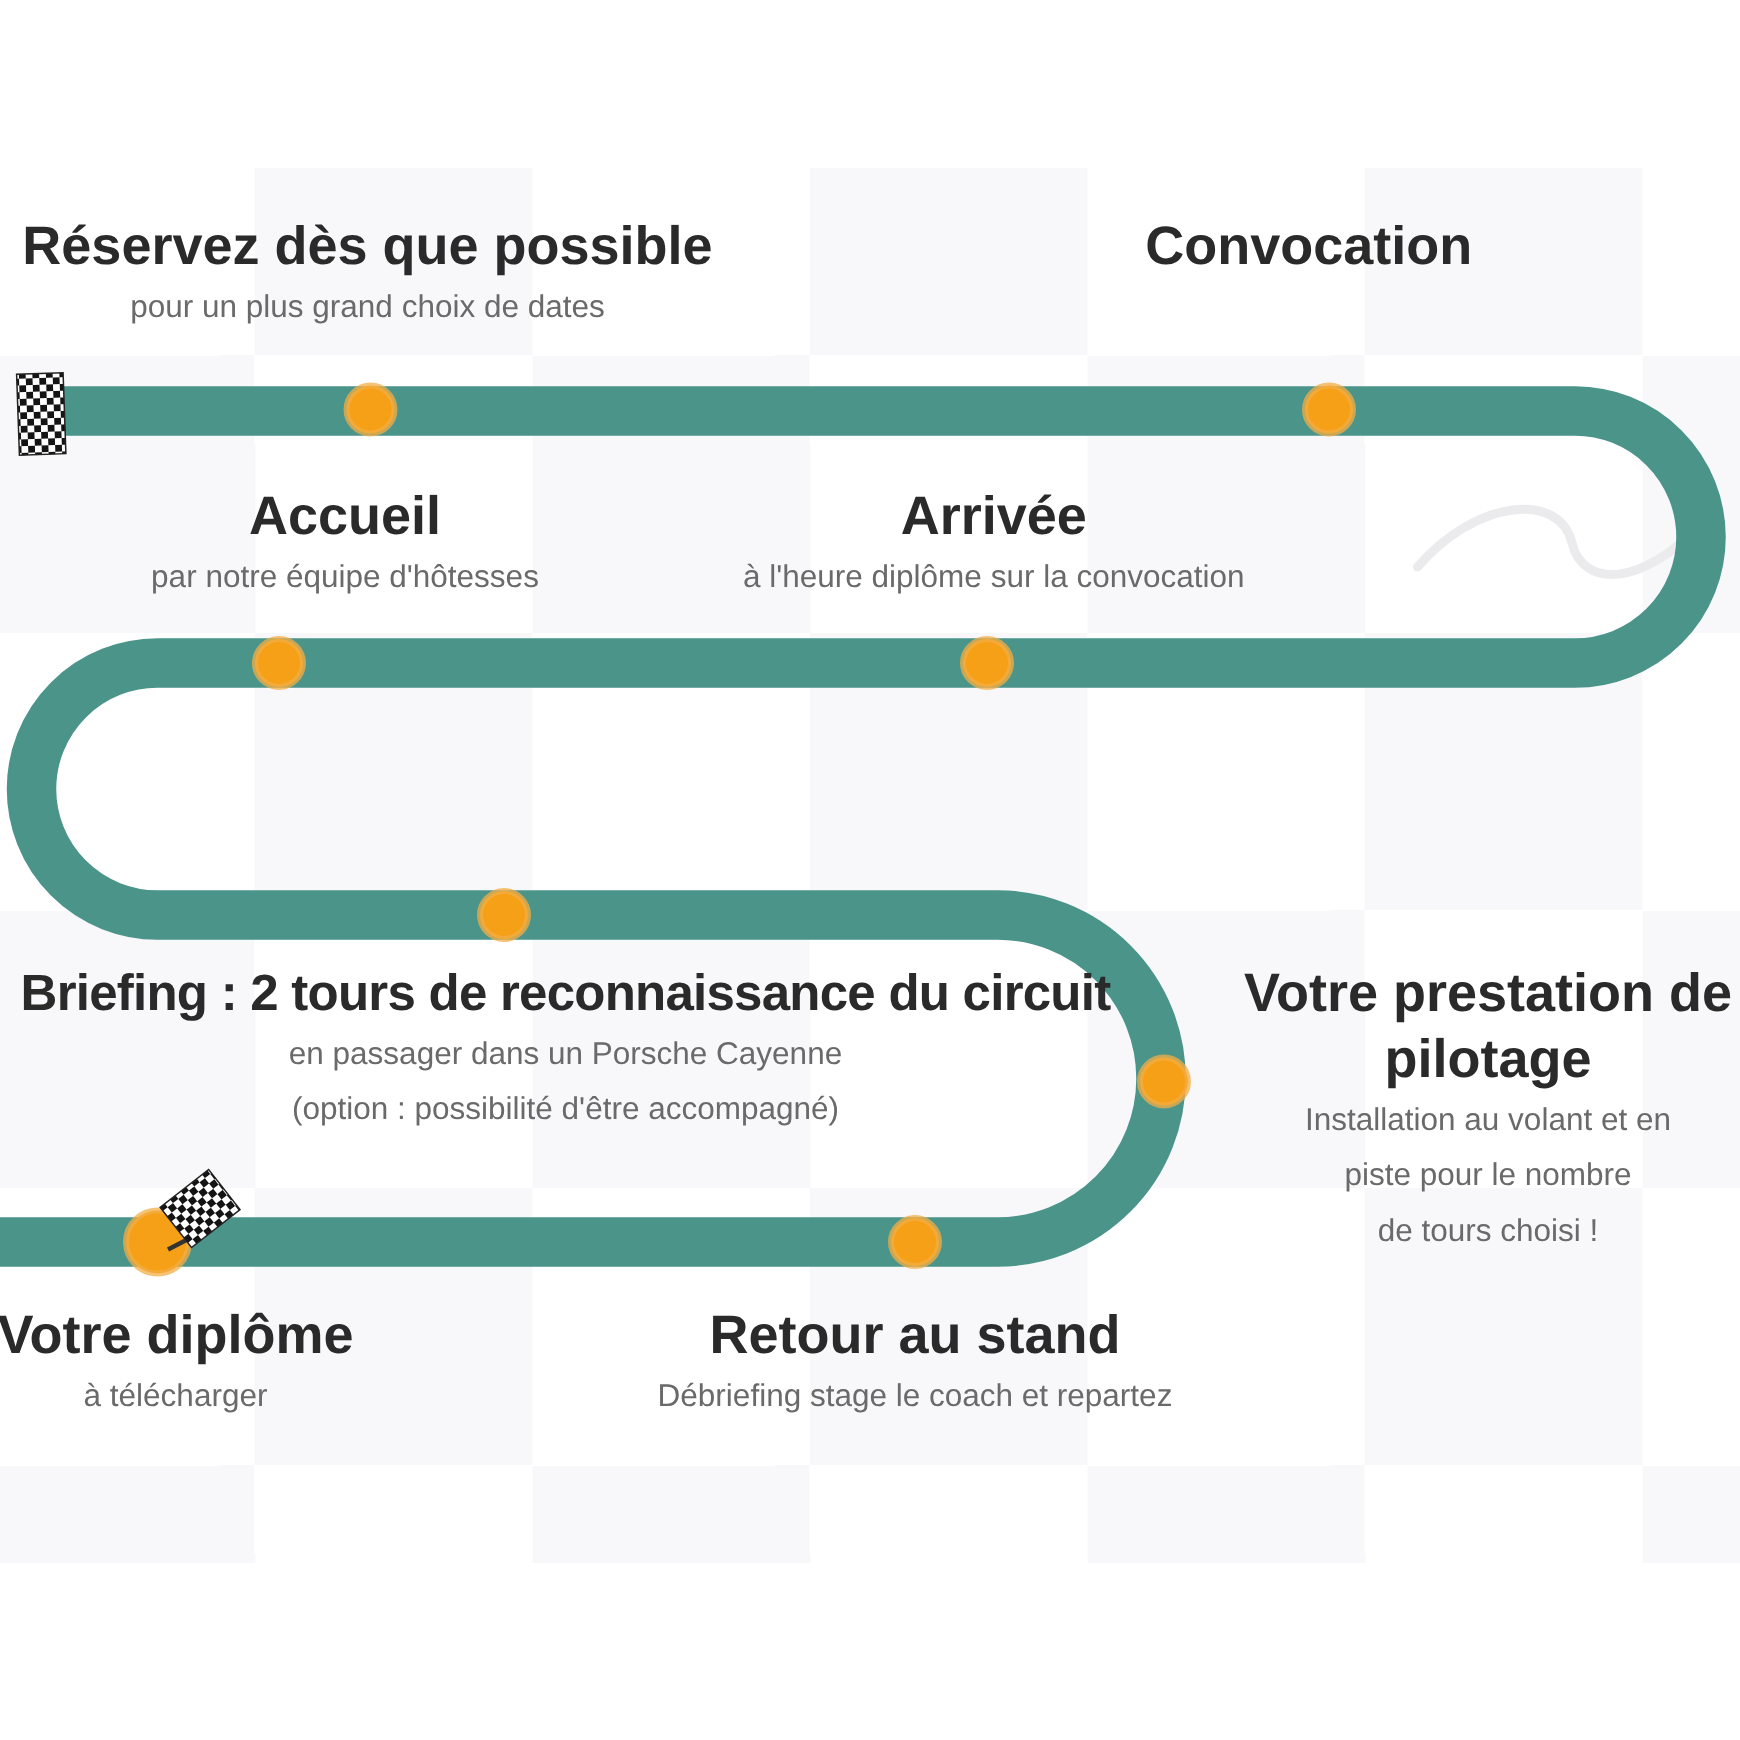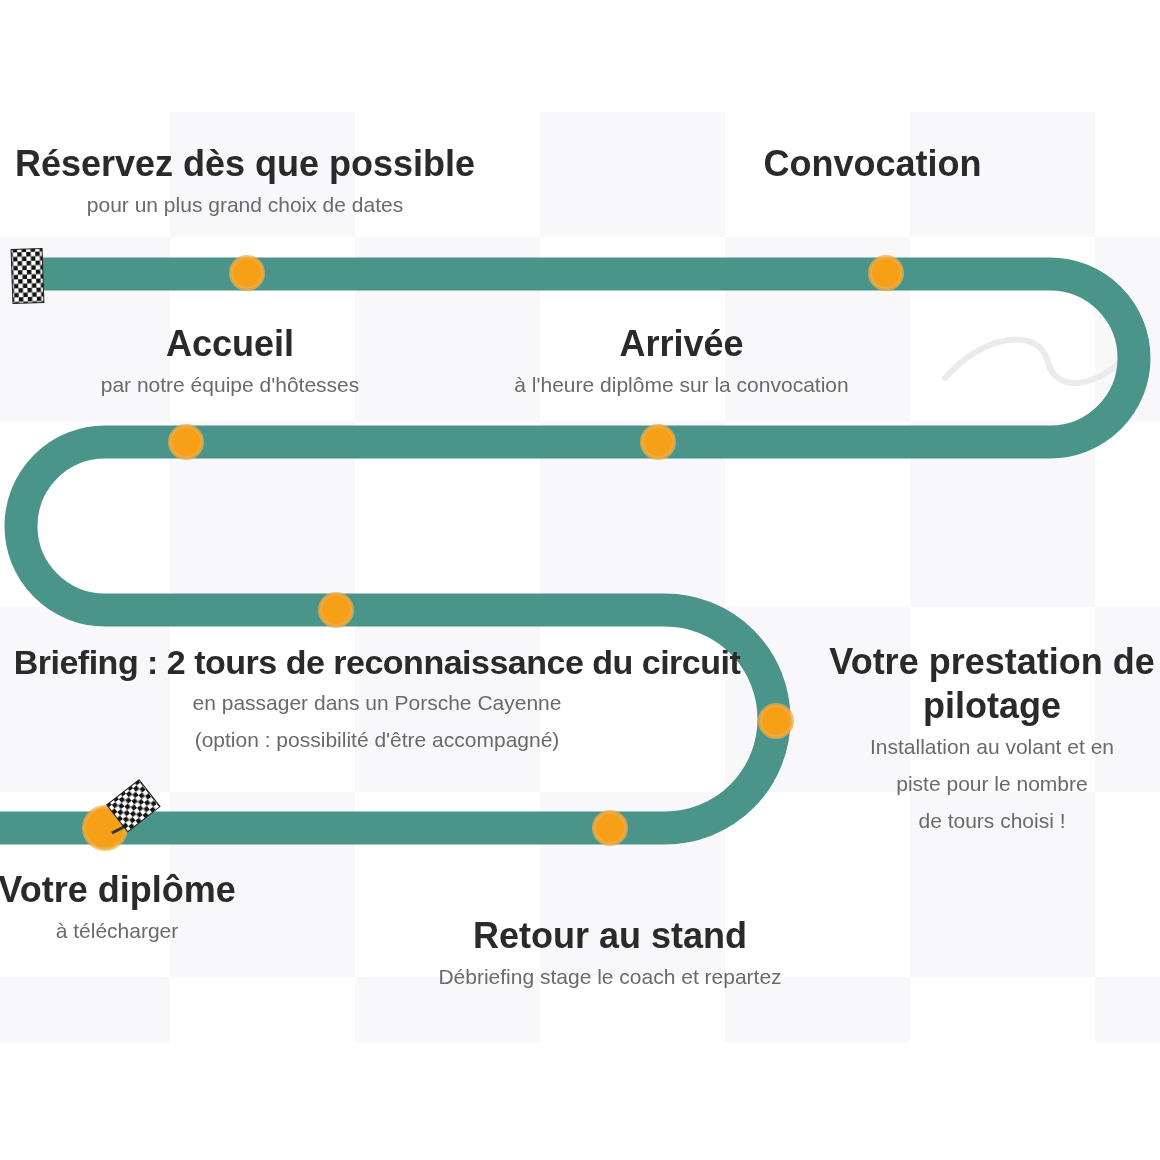--- a/index.html
+++ b/index.html
@@ -13,26 +13,26 @@
     background-image:repeating-conic-gradient(var(--checker) 0% 25%, var(--bg) 0% 50%);
     background-size:370px 370px;background-position:-15px -60px;opacity:.6;}
   svg.track-layer{position:absolute;left:0;top:0;}
   .step{position:absolute;text-align:center;}
   .step .t{font-weight:bold;font-size:36px;line-height:44px;color:var(--title);}
   .step .s{font-size:21px;line-height:37px;color:var(--subtitle);}
   .nowrap{white-space:nowrap;}
   .step-reserve{left:10px;top:142px;width:470px;}
   .step-convocation{left:585px;top:142px;width:575px;}
   .step-accueil{left:5px;top:322px;width:370px;margin-left:40px;}
-  .step-arrivee{left:449px;top:322px;width:465px;}
+  .step-arrivee{left:430px;top:322px;width:465px;}
   .step-briefing{left:-28px;top:640px;width:810px;}
   .step-briefing .t{font-size:34px;letter-spacing:-0.5px;}
   .step-prestation{left:822px;top:640px;width:340px;}
   .step-diplome{left:-8px;top:868px;width:250px;}
-  .step-retour{left:360px;top:914px;width:500px;}
+  .step-retour{left:360px;top:868px;width:500px;}
 </style>
 </head>
 <body>
 
 <div class="checker-bg"></div>
 
 <svg class="track-layer" width="1160" height="1160" viewBox="0 0 1160 1160">
   <defs>
     <pattern id="flagchecker" width="9" height="9" patternUnits="userSpaceOnUse">
       <rect width="9" height="9" fill="#ffffff"></rect>

